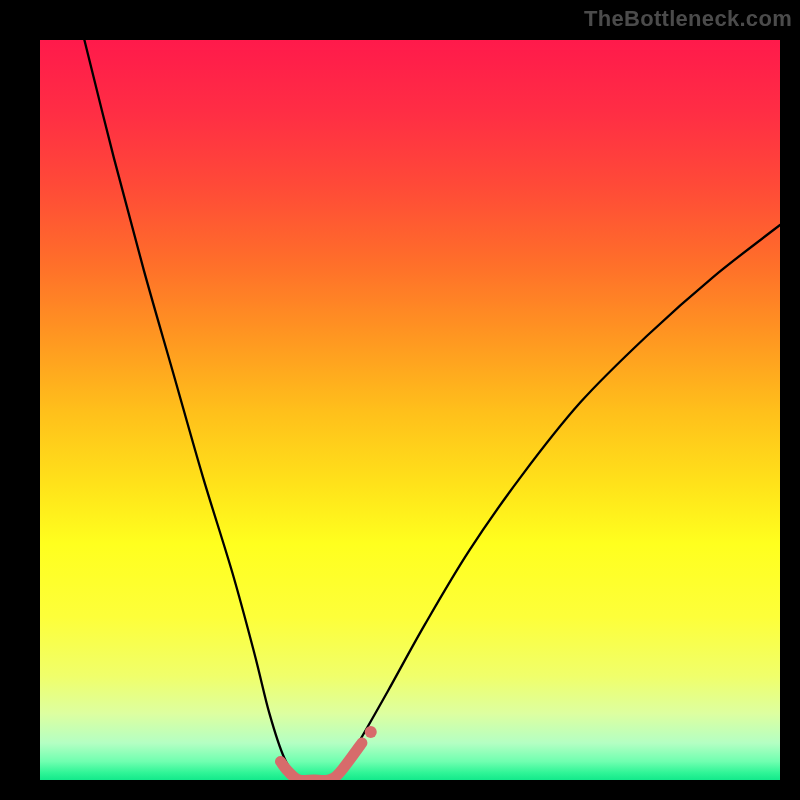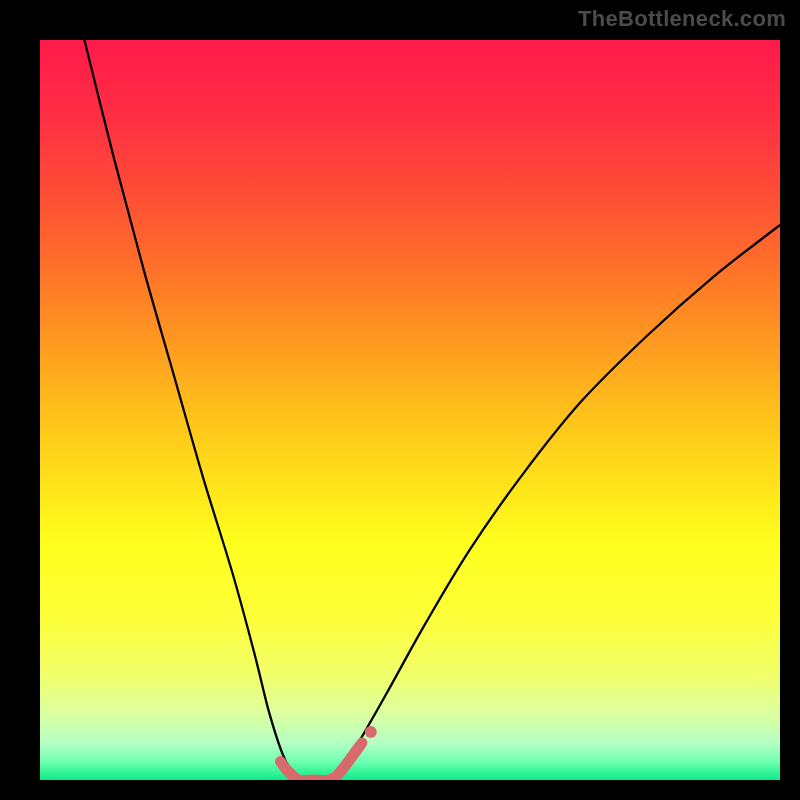--- a/index.html
+++ b/index.html
@@ -37,21 +37,21 @@
     font-family: Arial, Helvetica, sans-serif;
     font-weight: 600;
     letter-spacing: 0.3px;
   }
 </style>
 </head>
 <body>
 
 <div class="frame">
 
-  <div class="attribution" style="top:6px;right:14px;font-size:22px;">TheBottleneck.com</div>
+  <div class="attribution" style="top:6px;right:8px;font-size:22px;">TheBottleneck.com</div>
 
   <div class="plot-area">
     <svg class="gradient-bg" viewBox="0 0 740 740" preserveAspectRatio="none">
       <defs>
         <linearGradient id="bg-grad" x1="0" y1="0" x2="0" y2="1">
 
         <stop offset="0%" stop-color="#ff1a4b"></stop>
             <stop offset="10%" stop-color="#ff2e44"></stop>
             <stop offset="20%" stop-color="#ff4b37"></stop>
             <stop offset="30%" stop-color="#ff6e2a"></stop>

